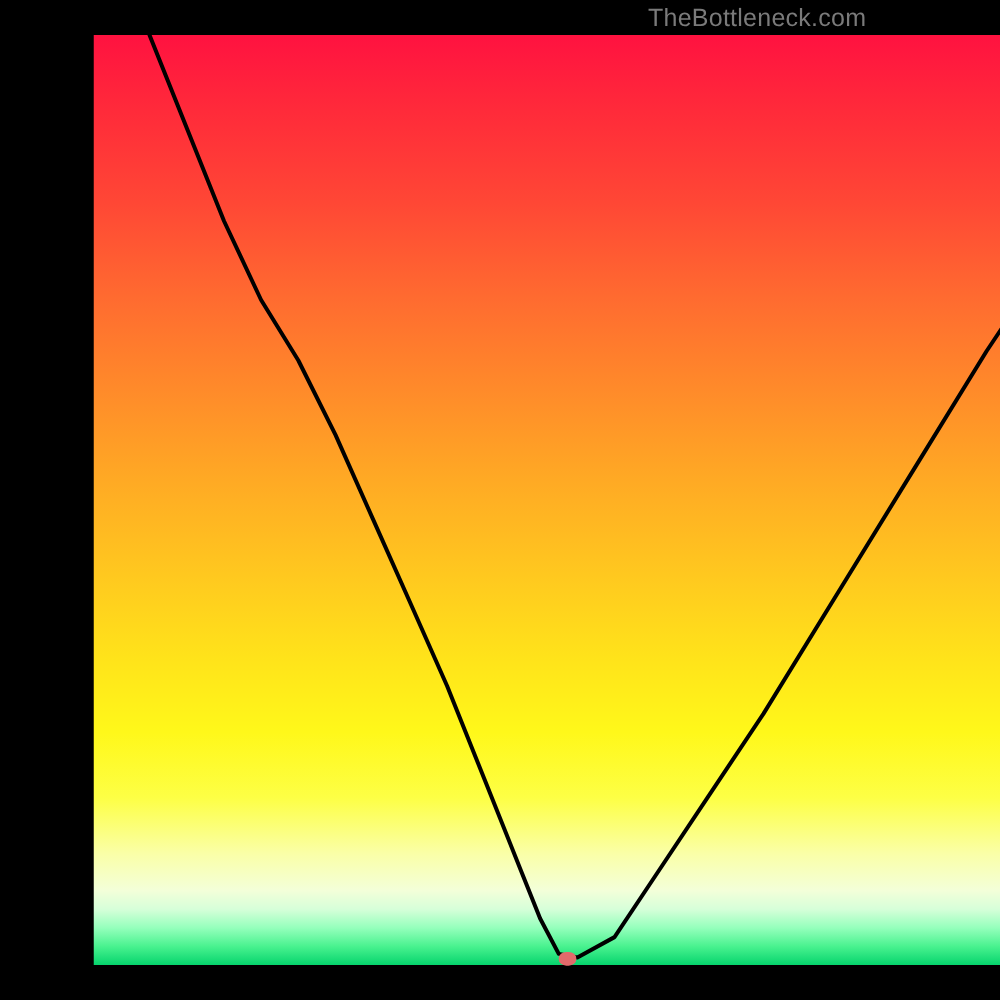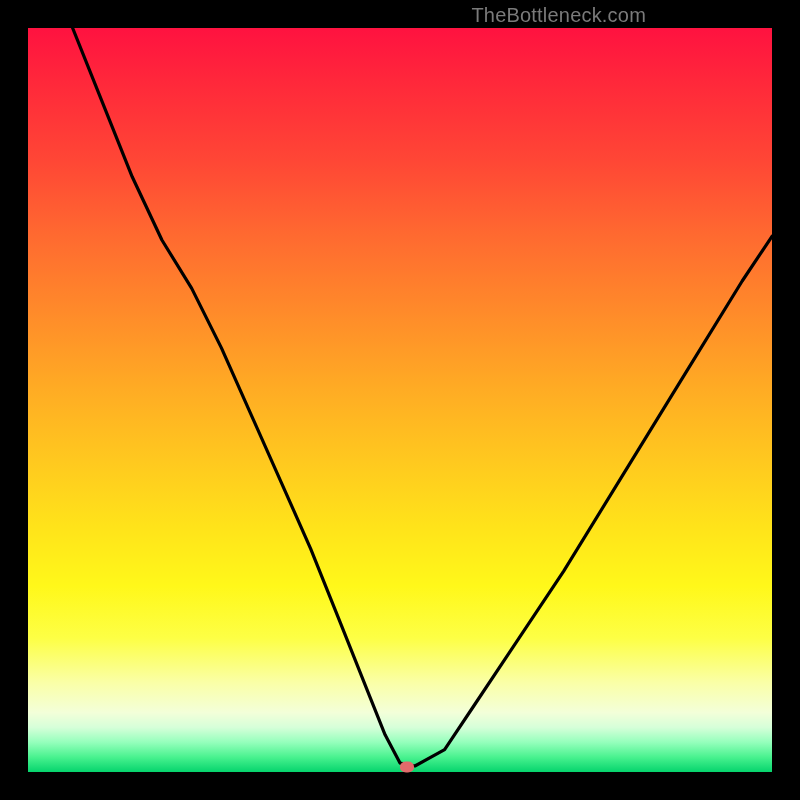--- a/index.html
+++ b/index.html
@@ -9,20 +9,21 @@
     height: 800px;
     background: #000;
     overflow: hidden;
     font-family: Arial, Helvetica, sans-serif;
   }
   .frame {
     position: relative;
     width: 656px;
     height: 800px;
     background: #000;
+    margin-left: 47px;
   }
   .plot-wrap {
     position: absolute;
     left: 28px;
     top: 28px;
     width: 744px;
     height: 744px;
   }
   .plot-bg {
     position: absolute;

